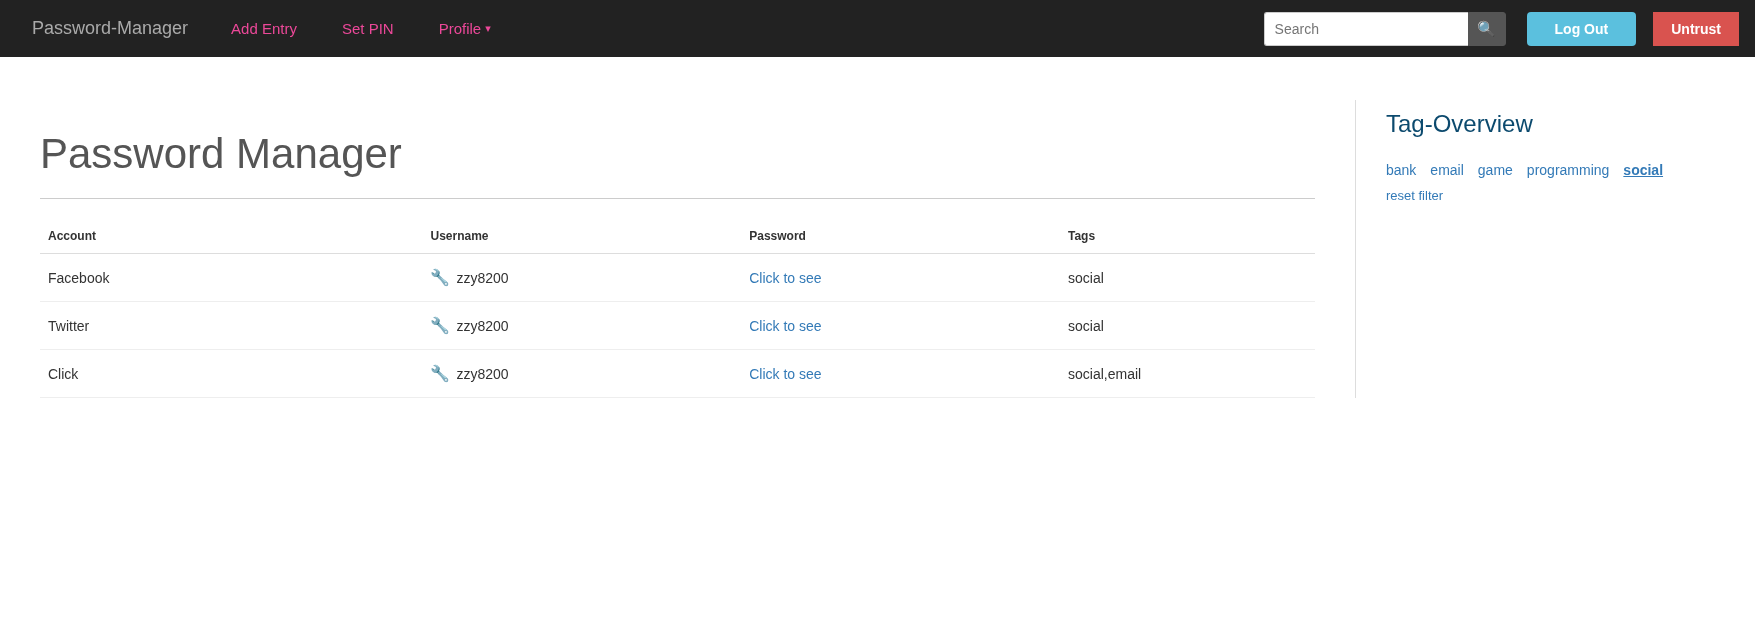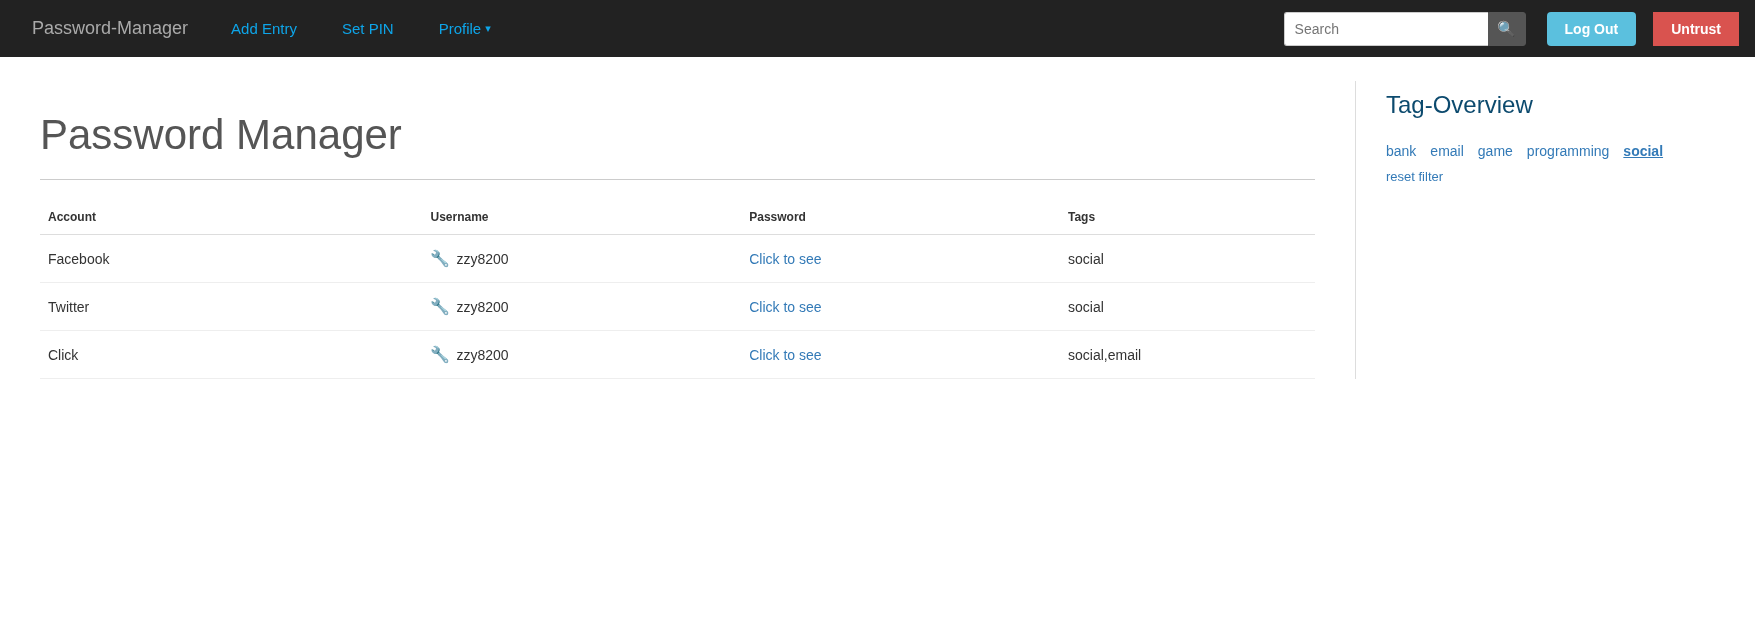--- a/index.html
+++ b/index.html
@@ -14,21 +14,21 @@
       padding: 0 16px;
       gap: 9px;
     }
     .navbar-brand {
       color: #aaa;
       font-size: 18px;
       padding: 0 16px;
       white-space: nowrap;
     }
     .nav-item {
-      color: #0ea5e9;
+      color: #ec4899;
       font-size: 15px;
       padding: 0 18px;
       height: 57px;
       display: flex;
       align-items: center;
       cursor: pointer;
       white-space: nowrap;
     }
     .nav-item.active {
       background: #111;
@@ -64,21 +64,21 @@
       border-radius: 0 3px 3px 0;
       cursor: pointer;
       display: flex;
       align-items: center;
       justify-content: center;
       color: #fff;
       font-size: 15px;
     }
     .btn-logout {
       height: 34px;
-      padding: 0 18px;
+      padding: 0 28px;
       background: #5bc0de;
       color: #fff;
       border: none;
       border-radius: 4px;
       font-size: 14px;
       cursor: pointer;
       margin-right: 8px;
       font-weight: bold;
     }
     .btn-untrust {
@@ -89,21 +89,21 @@
       border: none;
       border-radius: 0;
       font-size: 14px;
       cursor: pointer;
       font-weight: bold;
     }
 
     
     .main-content {
       display: flex;
-      padding: 24px 40px 30px 40px;
+      padding: 43px 40px 30px 40px;
       gap: 40px;
     }
     .left-panel {
       flex: 1;
     }
     .right-panel {
       width: 360px;
       padding-top: 10px;
       border-left: 1px solid #ddd;
       padding-left: 30px;

